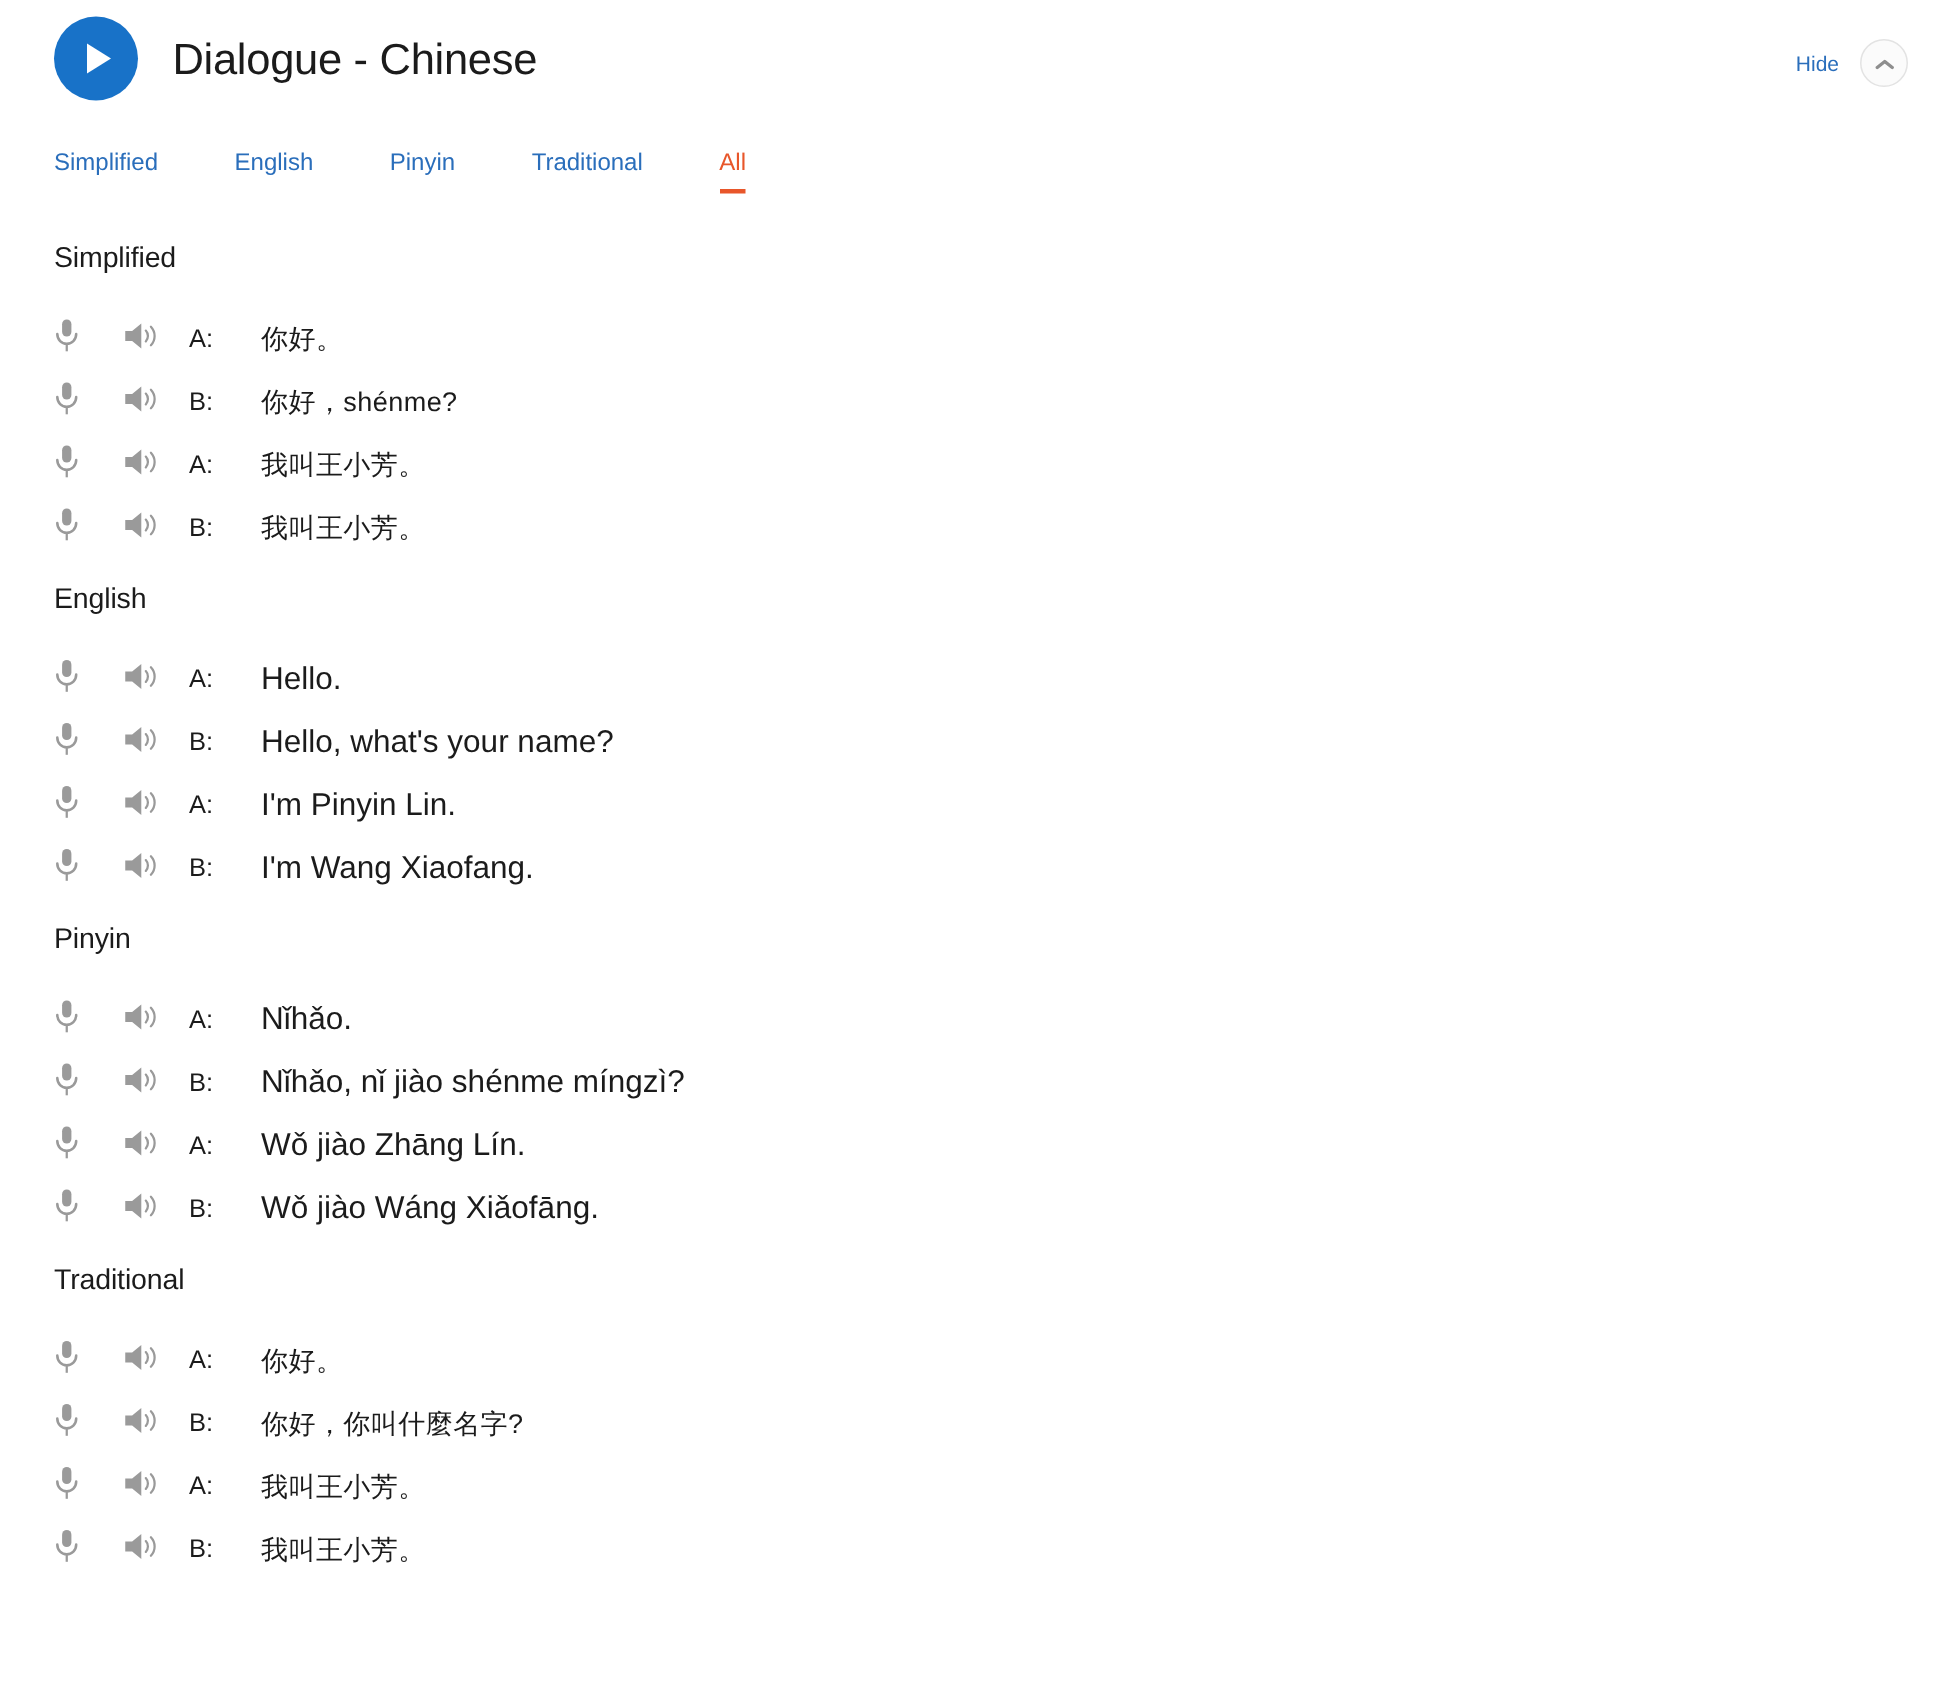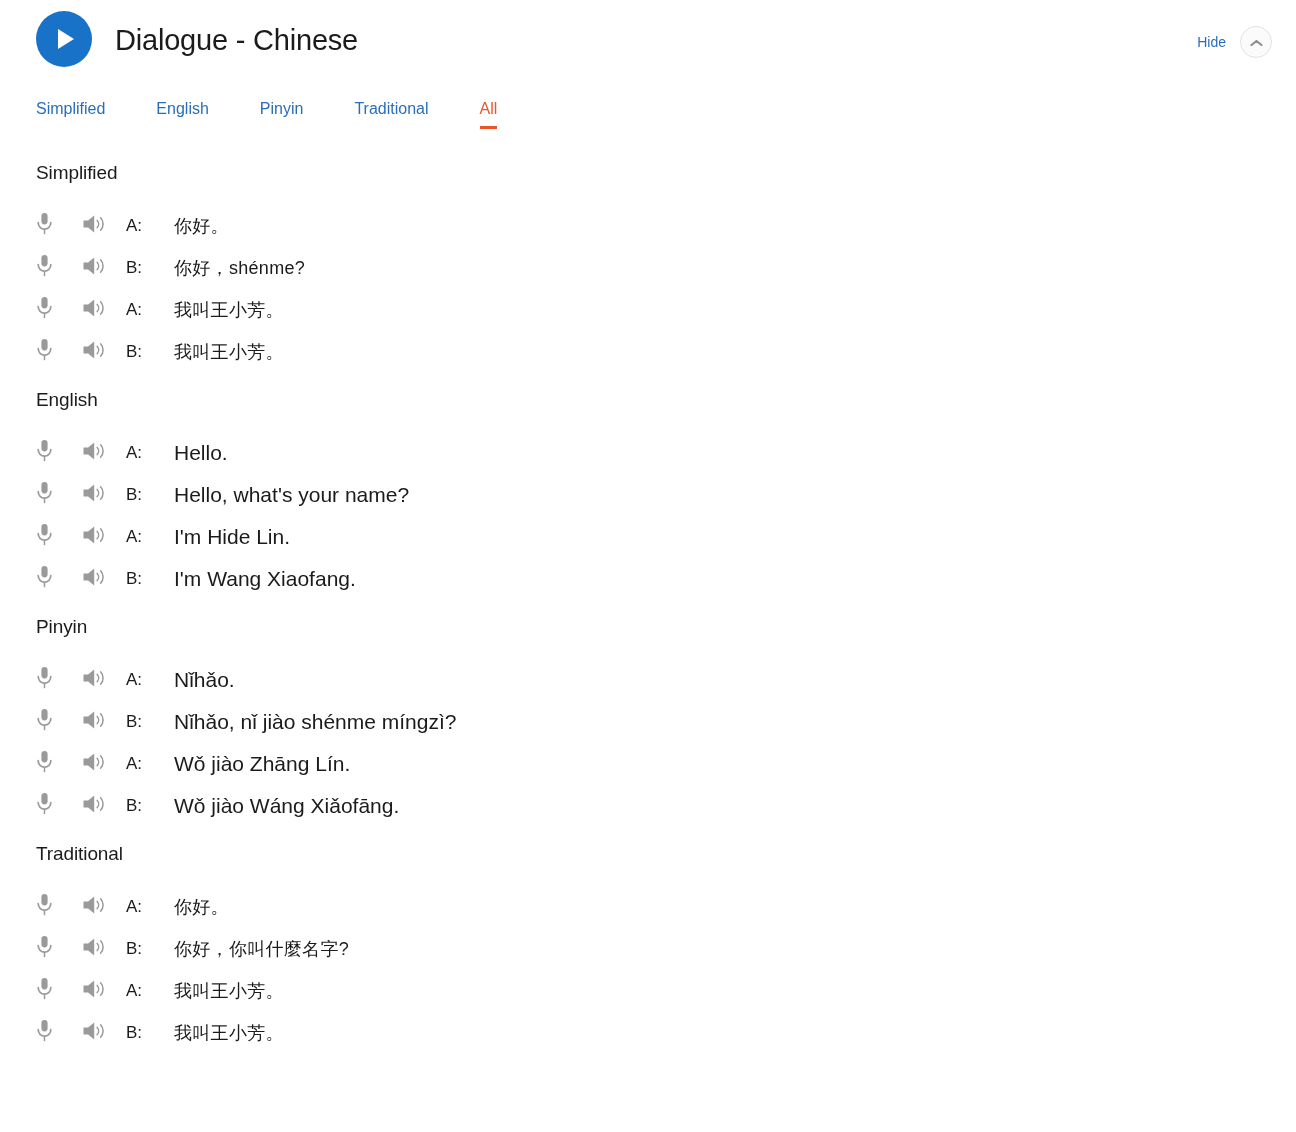--- a/index.html
+++ b/index.html
@@ -346,21 +346,21 @@
               </svg></span>
           </div>
           <div class="icon-speaker">
             <span class="icon-speaker-glyph"><svg width="26" height="22" viewBox="0 0 26 22" aria-hidden="true">
                 <path d="M1.5 7.6 h4.6 L12.2 2.6 v16.8 L6.1 14.4 H1.5 Z" fill="#9a9a9a"></path>
                 <path d="M15.2 7.4 a5.3 5.3 0 0 1 0 7.2" fill="none" stroke="#9a9a9a" stroke-width="1.5" stroke-linecap="round"></path>
                 <path d="M18.6 4.8 a9 9 0 0 1 0 12.4" fill="none" stroke="#9a9a9a" stroke-width="1.5" stroke-linecap="round"></path>
               </svg></span>
           </div>
           <div class="speaker-label">A:</div>
-          <div class="line-text">I'm Hide Lin.</div>
+          <div class="line-text">I'm Pinyin Lin.</div>
         </div>
         <div class="row">
           <div class="icon-mic">
             <span class="icon-mic-glyph"><svg width="17" height="24" viewBox="0 0 17 24" aria-hidden="true">
                 <rect x="5.4" y="1" width="6.2" height="11.4" rx="3.1" fill="#9a9a9a"></rect>
                 <path d="M2.2 10.6 c0 3.9 2.9 6.6 6.3 6.6 s6.3 -2.7 6.3 -6.6" fill="none" stroke="#9a9a9a" stroke-width="1.7" stroke-linecap="round"></path>
                 <rect x="7.75" y="17" width="1.5" height="5.2" fill="#9a9a9a"></rect>
               </svg></span>
           </div>
           <div class="icon-speaker">

